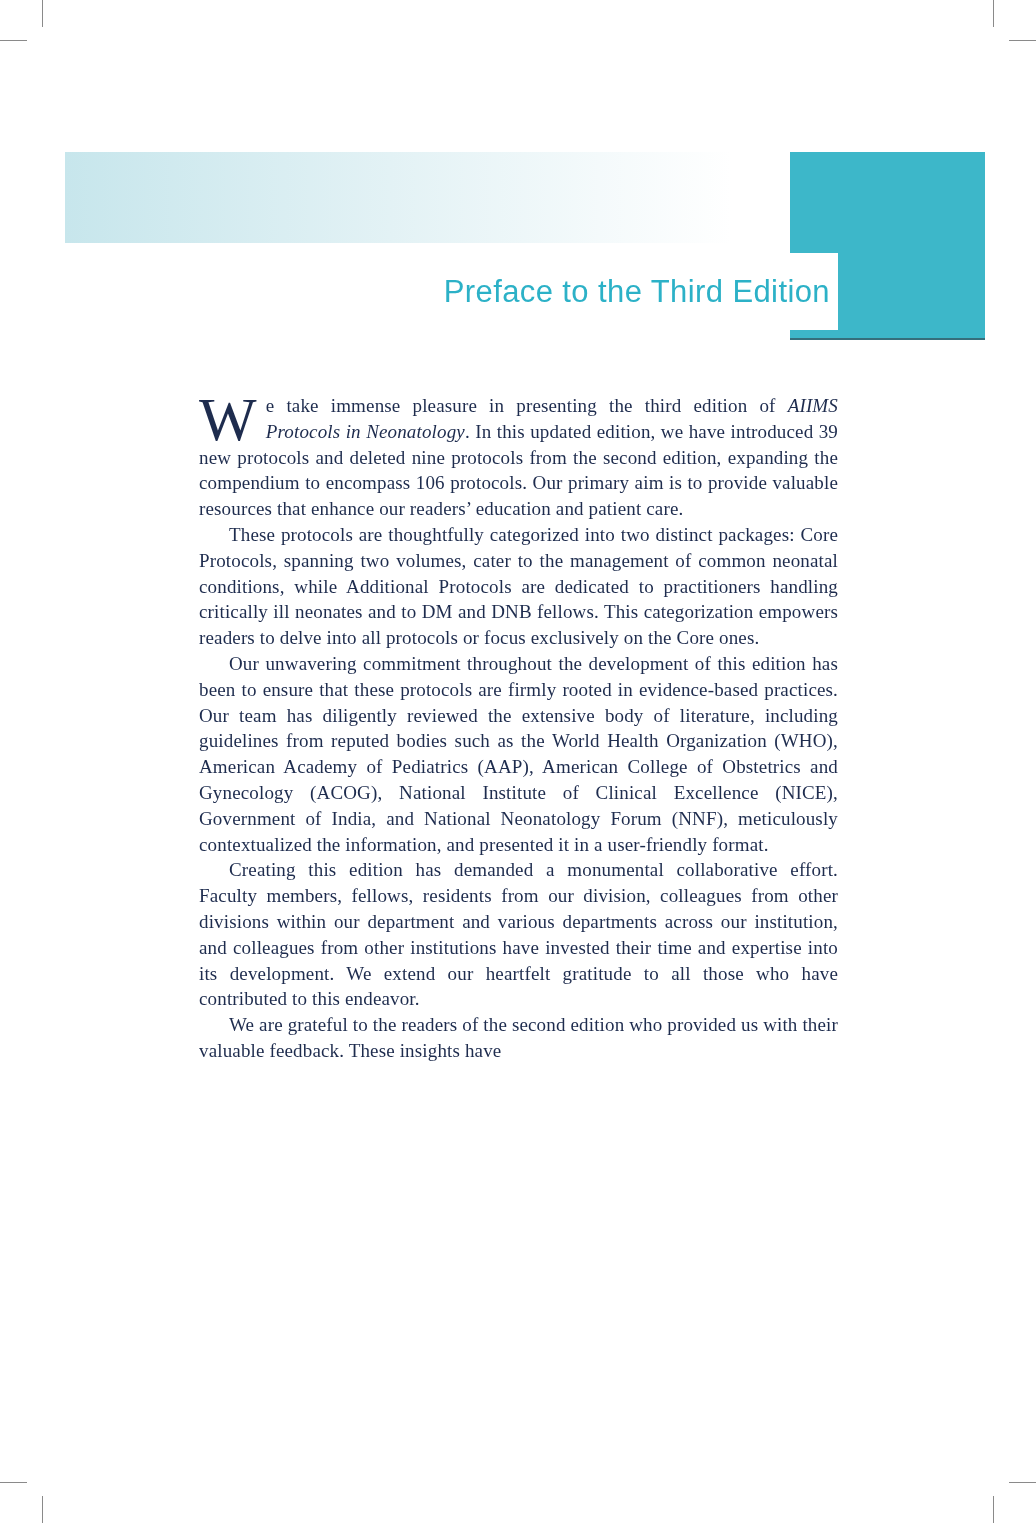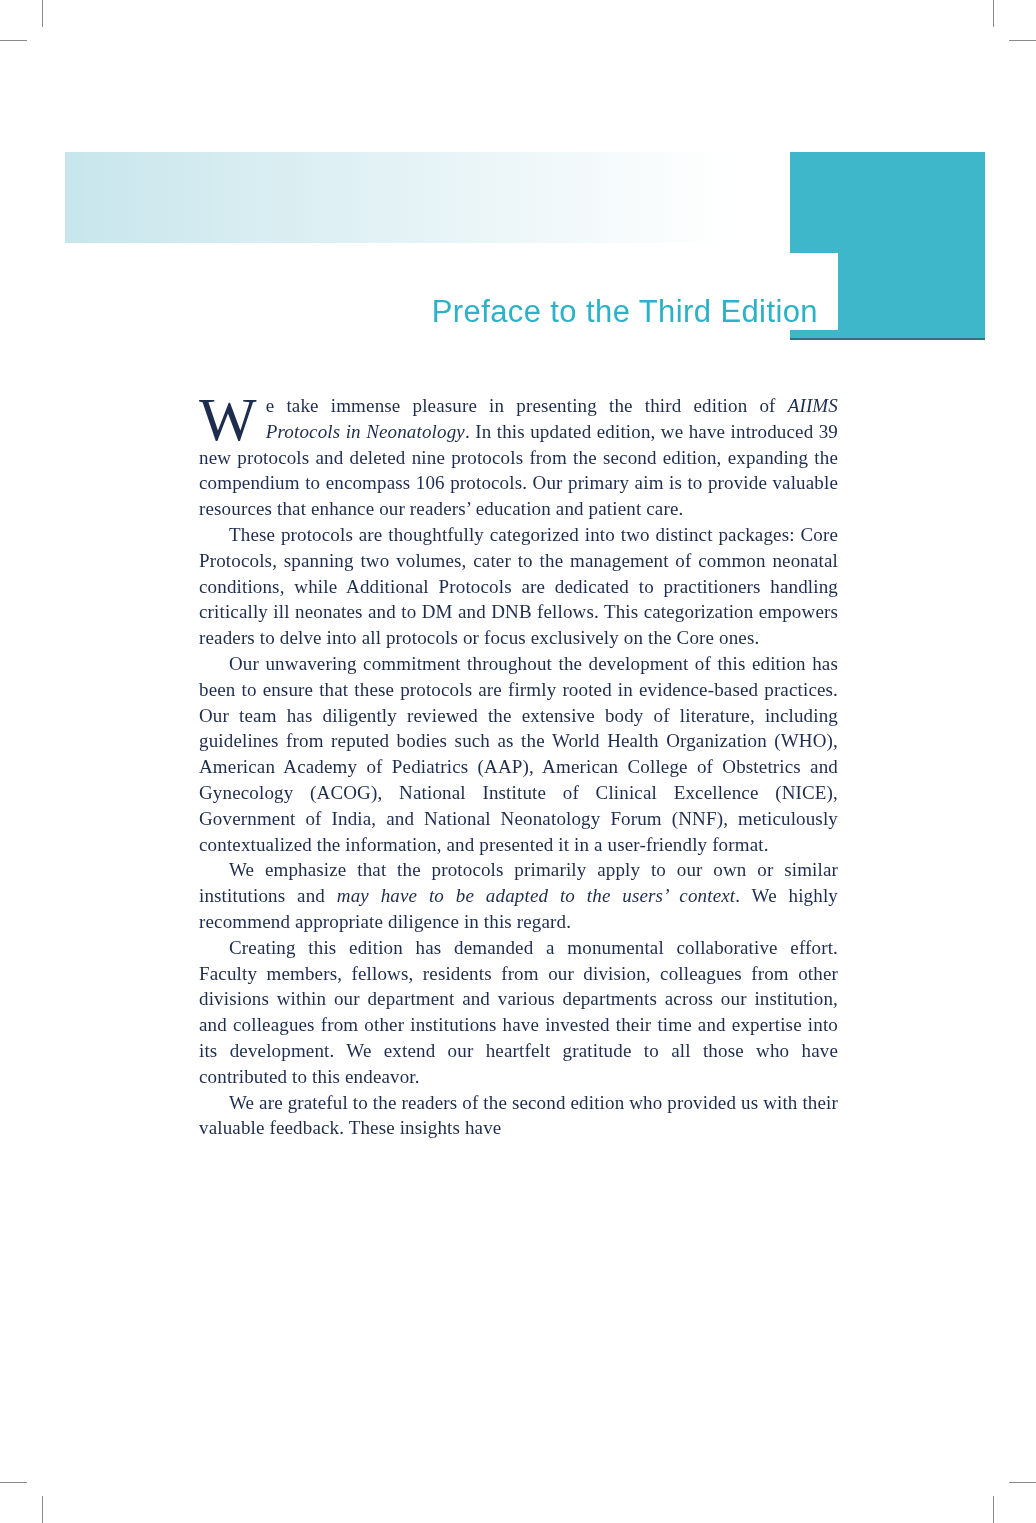--- a/index.html
+++ b/index.html
@@ -42,23 +42,23 @@
     left: 790px; top: 338px;
     width: 195px; height: 2px;
     background: #356f7c;
   }
   .title-box {
     position: absolute;
     left: 200px; top: 253px;
     width: 638px; height: 77px;
     background: #ffffff;
     display: flex;
-    align-items: flex-end;
+    align-items: center;
     justify-content: flex-end;
-    padding-right: 20px;
+    padding-right: 8px;
     box-sizing: border-box;
   }
   .page-title {
     font-family: "Liberation Sans", sans-serif;
     font-weight: 400;
     font-size: 31px;
     letter-spacing: 0.4px;
     color: #2cb1c7;
     white-space: nowrap;
   }
@@ -101,16 +101,15 @@
 <div class="teal-block"></div>
 <div class="teal-underline"></div>
 <div class="title-box">
   <span class="page-title">Preface to the Third Edition</span>
 </div>
 
 <div class="content">
     <p class="body-para"><span class="dropcap">W</span><span>e take immense pleasure in presenting the third edition of </span><span class="it">AIIMS Protocols in Neonatology</span><span>. In this updated edition, we have introduced 39 new protocols and deleted nine protocols from the second edition, expanding the compendium to encompass 106 protocols. Our primary aim is to provide valuable resources that enhance our readers’ education and patient care.</span></p>
     <p class="body-para indent"><span>These protocols are thoughtfully categorized into two distinct packages: Core Protocols, spanning two volumes, cater to the management of common neonatal conditions, while Additional Protocols are dedicated to practitioners handling critically ill neonates and to DM and DNB fellows. This categorization empowers readers to delve into all protocols or focus exclusively on the Core ones.</span></p>
     <p class="body-para indent"><span>Our unwavering commitment throughout the development of this edition has been to ensure that these protocols are firmly rooted in evidence-based practices. Our team has diligently reviewed the extensive body of literature, including guidelines from reputed bodies such as the World Health Organization (WHO), American Academy of Pediatrics (AAP), American College of Obstetrics and Gynecology (ACOG), National Institute of Clinical Excellence (NICE), Government of India, and National Neonatology Forum (NNF), meticulously contextualized the information, and presented it in a user-friendly format.</span></p>
-    <p class="body-para indent"><span>We emphasize that the protocols primarily apply to our own or similar institutions and </span><span class="it">may have to be adapted to the users’ context</span><span>. We highly recommend appropriate diligence in this regard.</span></p>
     <p class="body-para indent"><span>Creating this edition has demanded a monumental collaborative effort. Faculty members, fellows, residents from our division, colleagues from other divisions within our department and various departments across our institution, and colleagues from other institutions have invested their time and expertise into its development. We extend our heartfelt gratitude to all those who have contributed to this endeavor.</span></p>
     <p class="body-para indent"><span>We are grateful to the readers of the second edition who provided us with their valuable feedback. These insights have</span></p>
   </div>
 
 </body></html>

